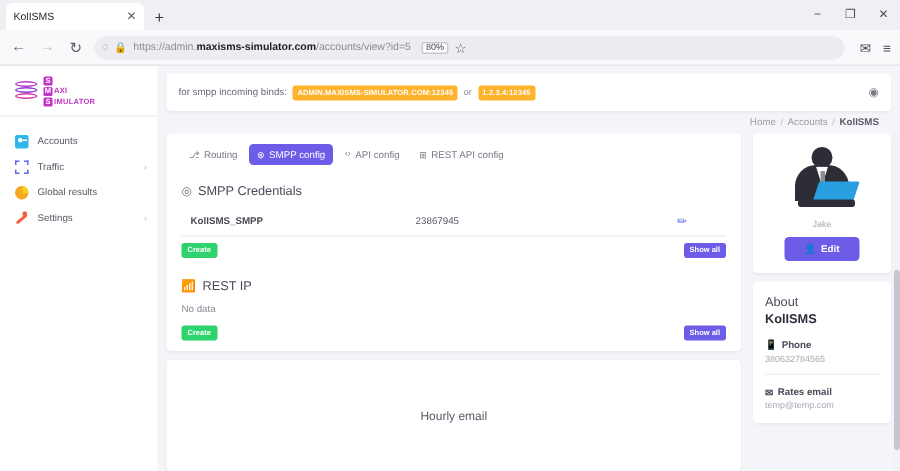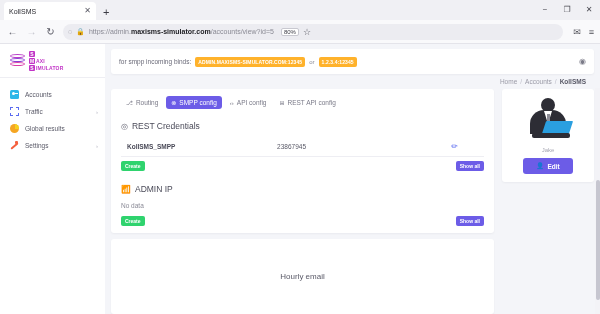--- a/index.html
+++ b/index.html
@@ -378,37 +378,37 @@
               </div>
               <div class="ptab">
                 <span class="ptab-ico">⊞</span>
                 <span>REST API config</span>
               </div>
             </div>
 
             <div class="section">
               <div class="sect-head">
                 <span class="sect-ico">◎</span>
-                <span class="sect-title">REST Credentials</span>
+                <span class="sect-title">SMPP Credentials</span>
               </div>
               <div class="credrow">
                 <span class="cred-name">KolISMS_SMPP</span>
                 <span class="cred-pass">23867945</span>
                 <span class="cred-edit">✏</span>
               </div>
               <div class="btnrow">
                 <span class="btn-create">Create</span>
                 <span class="btn-showall">Show all</span>
               </div>
             </div>
 
             <div class="section">
               <div class="sect-head">
                 <span class="sect-ico">📶</span>
-                <span class="sect-title">ADMIN IP</span>
+                <span class="sect-title">REST IP</span>
               </div>
               <div class="nodata">No data</div>
               <div class="btnrow">
                 <span class="btn-create">Create</span>
                 <span class="btn-showall">Show all</span>
               </div>
             </div>
           </div>
 
           <div class="card chartcard">
@@ -427,20 +427,43 @@
               <span class="av-lap-top"></span>
               <span class="av-lap-base"></span>
             </div>
             <span class="av-label">Jake</span>
             <span class="btn-edit">
               <span>👤</span>
               <span>Edit</span>
             </span>
           </div>
 
+          <div class="card aboutcard">
+            <div class="about-k">
+              <span>About</span>
+              <b>KolISMS</b>
+            </div>
+
+            <div class="field">
+              <span class="field-lbl">
+                <span>📱</span>
+                <span>Phone</span>
+              </span>
+              <div class="field-val">380632784565</div>
+              <div class="field-sep"></div>
+            </div>
+
+            <div class="field">
+              <span class="field-lbl">
+                <span>✉</span>
+                <span>Rates email</span>
+              </span>
+              <div class="field-val">temp@temp.com</div>
+            </div>
+          </div>
         </div>
 
       </div>
     </div>
   </div>
 
   <div class="scroll-track">
     <div class="scroll-thumb"></div>
   </div>
   </div>

